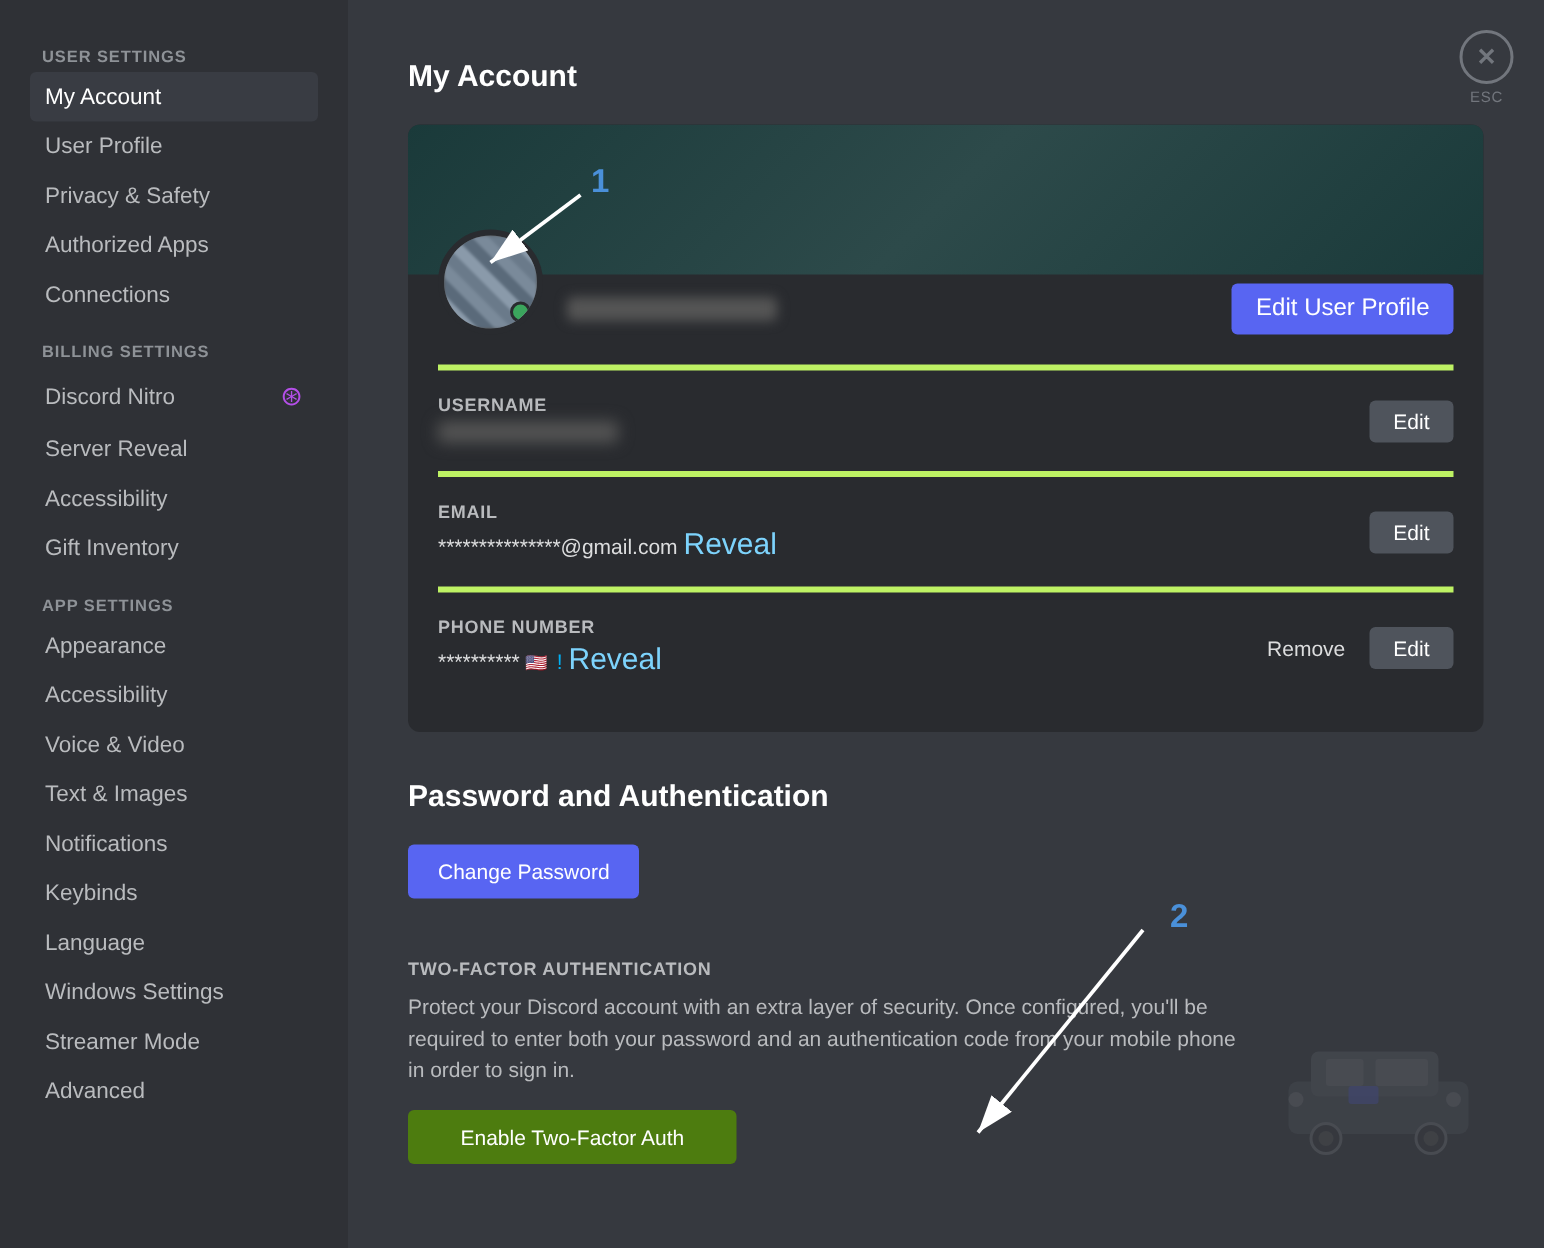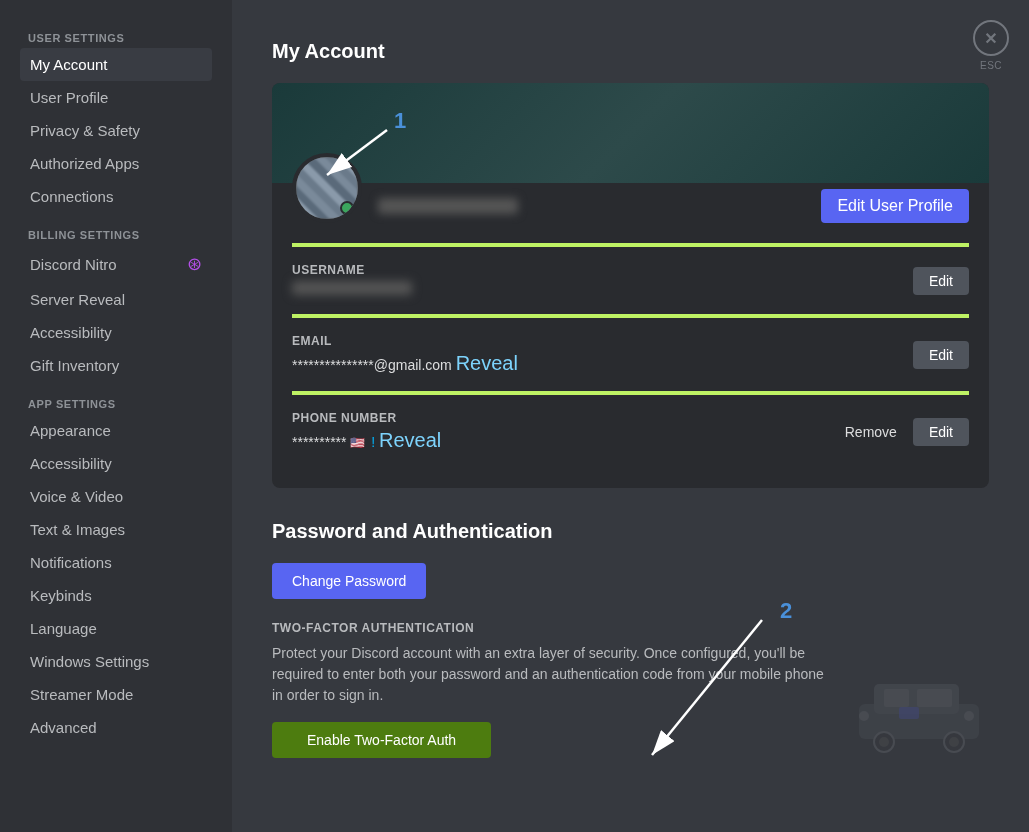--- a/index.html
+++ b/index.html
@@ -243,21 +243,21 @@
     }
     .change-password-btn {
       background: #5865f2;
       color: #fff;
       border: none;
       padding: 10px 20px;
       border-radius: 4px;
       font-size: 14px;
       font-weight: 500;
       cursor: pointer;
-      margin-bottom: 14px;
+      margin-bottom: 32px;
     }
 
     
     .tfa-section {
       margin-top: 8px;
     }
     .tfa-label {
       font-size: 12px;
       font-weight: 700;
       color: #b9bbbe;

